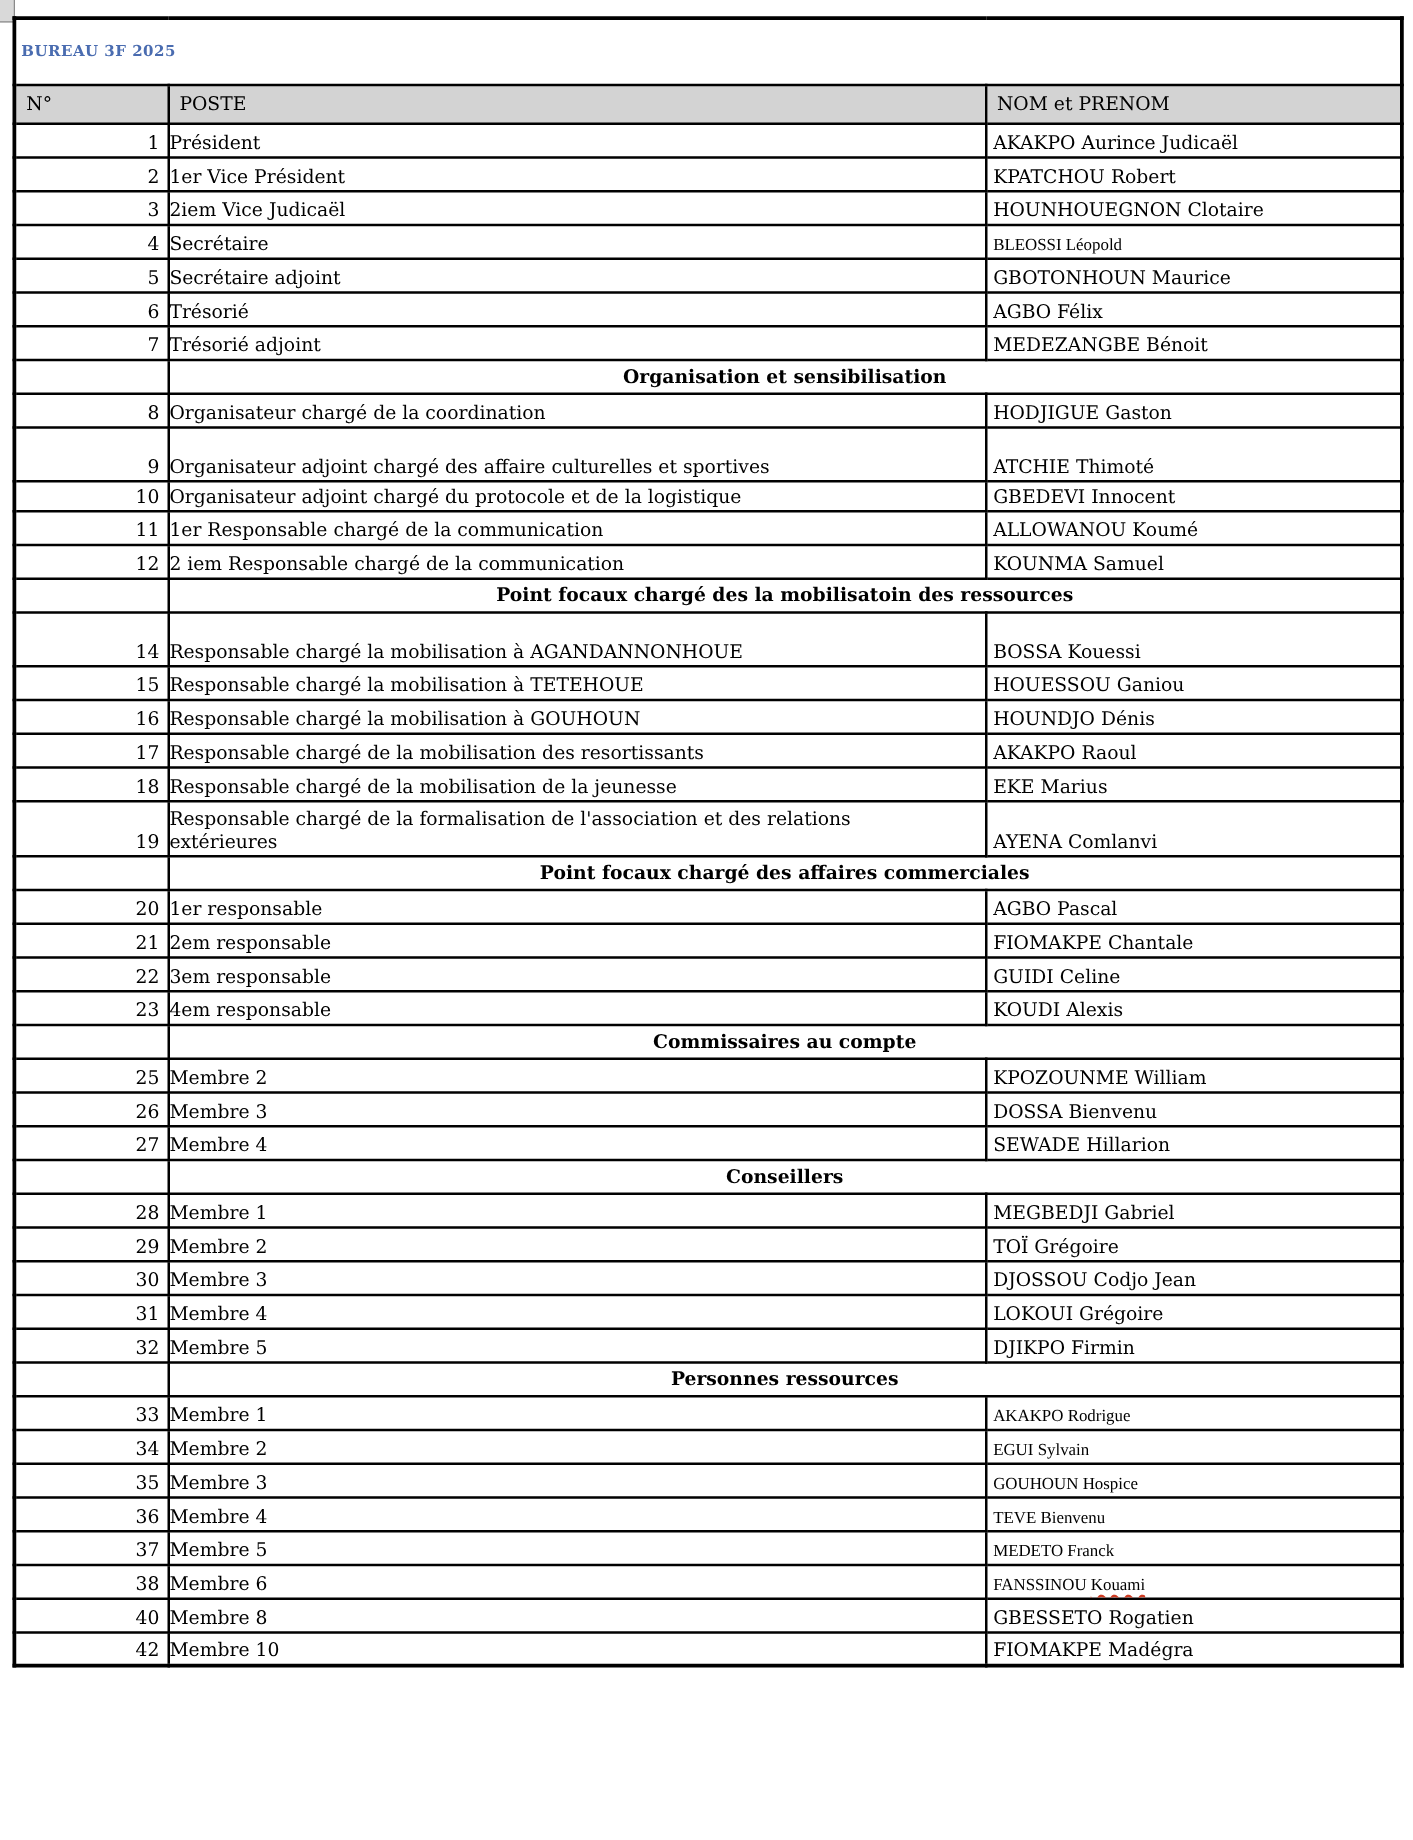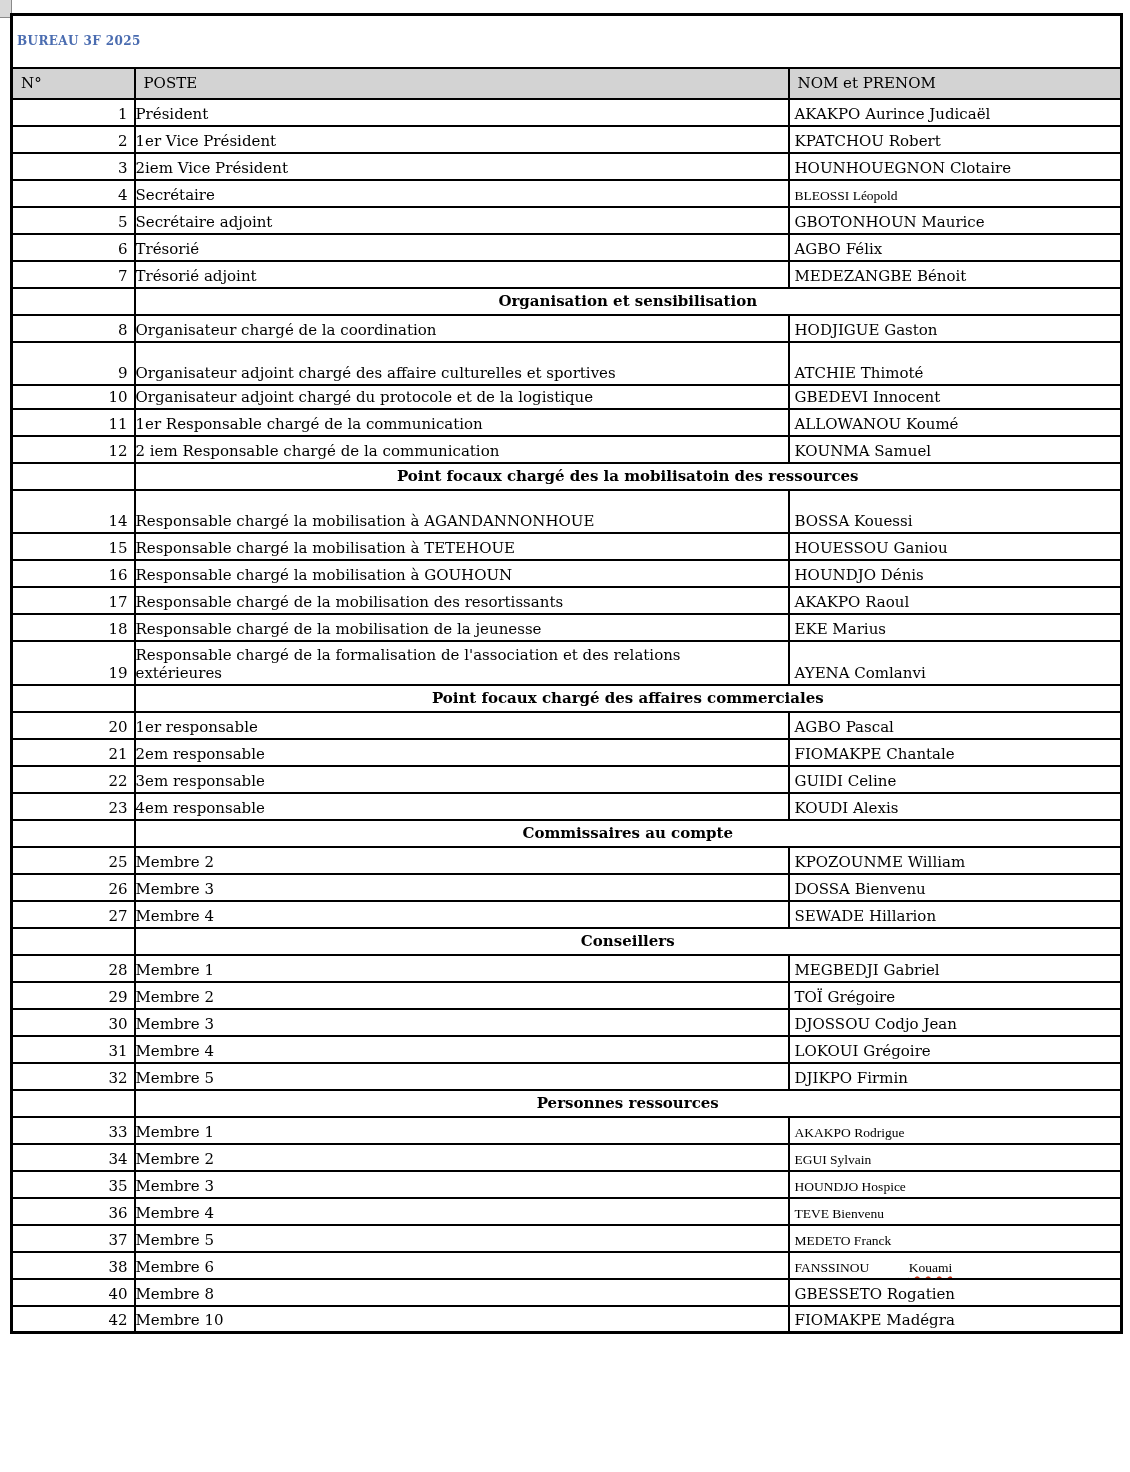--- a/index.html
+++ b/index.html
@@ -58,21 +58,20 @@
   td.poste { padding-left: 0; }
   td.nom { padding-left: 5px; }
   td.section { text-align: center; font-weight: bold; vertical-align: middle; }
   .small-name { font-family: "Liberation Serif", serif; font-size: 13.5px; }
   .squiggle {
     text-decoration-line: underline;
     text-decoration-style: wavy;
     text-decoration-color: var(--squiggle);
     text-decoration-thickness: 2px;
     text-underline-offset: 4px;
-    margin-left: 36px;
   }
 </style>
 </head>
 <body>
 
 <div class="scroll-fragment"></div>
 
 <table class="bureau">
   <colgroup>
     <col style="width:123px">
@@ -94,21 +93,21 @@
         <td class="poste">Président</td>
         <td class="nom">AKAKPO Aurince Judicaël</td>
       </tr>
       <tr>
         <td class="num">2</td>
         <td class="poste">1er Vice Président</td>
         <td class="nom">KPATCHOU Robert</td>
       </tr>
       <tr>
         <td class="num">3</td>
-        <td class="poste">2iem Vice Président</td>
+        <td class="poste">2iem Vice Judicaël</td>
         <td class="nom">HOUNHOUEGNON Clotaire</td>
       </tr>
       <tr>
         <td class="num">4</td>
         <td class="poste">Secrétaire</td>
         <td class="nom small-name">BLEOSSI Léopold</td>
       </tr>
       <tr>
         <td class="num">5</td>
         <td class="poste">Secrétaire adjoint</td>
@@ -269,21 +268,21 @@
         <td class="nom small-name">AKAKPO Rodrigue</td>
       </tr>
       <tr>
         <td class="num">34</td>
         <td class="poste">Membre 2</td>
         <td class="nom small-name">EGUI Sylvain</td>
       </tr>
       <tr>
         <td class="num">35</td>
         <td class="poste">Membre 3</td>
-        <td class="nom small-name">HOUNDJO Hospice</td>
+        <td class="nom small-name">GOUHOUN Hospice</td>
       </tr>
       <tr>
         <td class="num">36</td>
         <td class="poste">Membre 4</td>
         <td class="nom small-name">TEVE Bienvenu</td>
       </tr>
       <tr>
         <td class="num">37</td>
         <td class="poste">Membre 5</td>
         <td class="nom small-name">MEDETO Franck</td>

